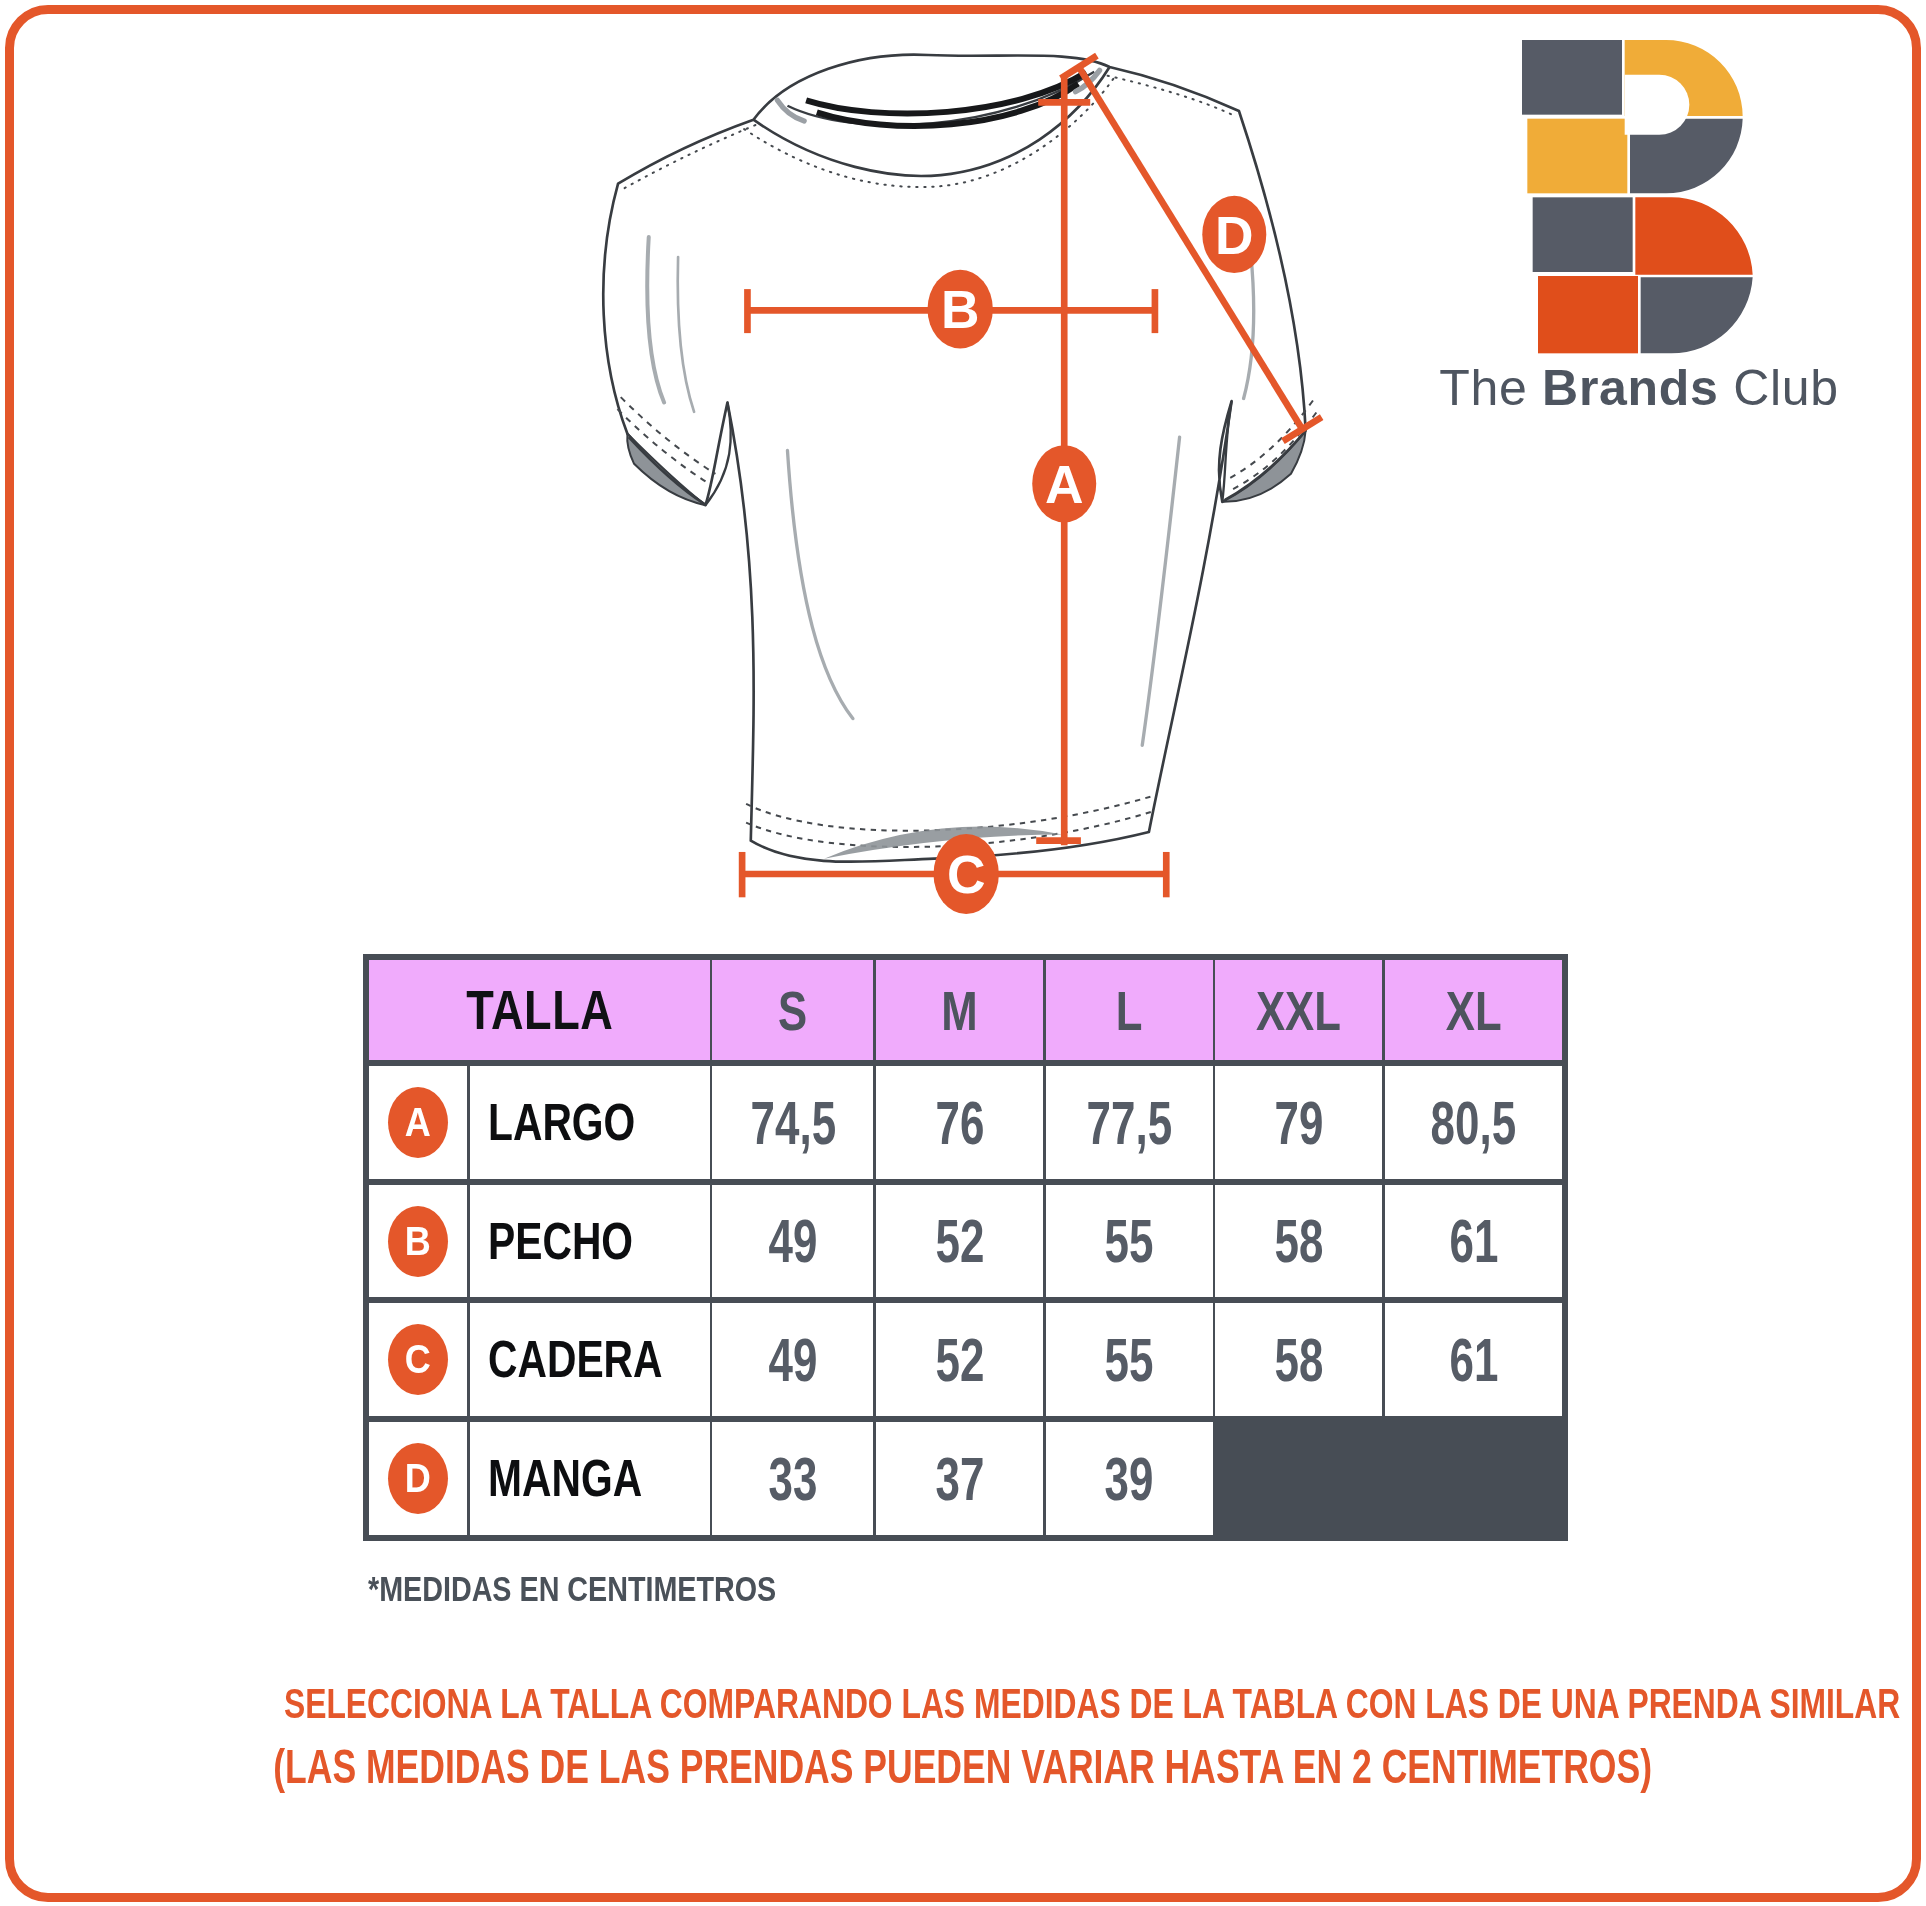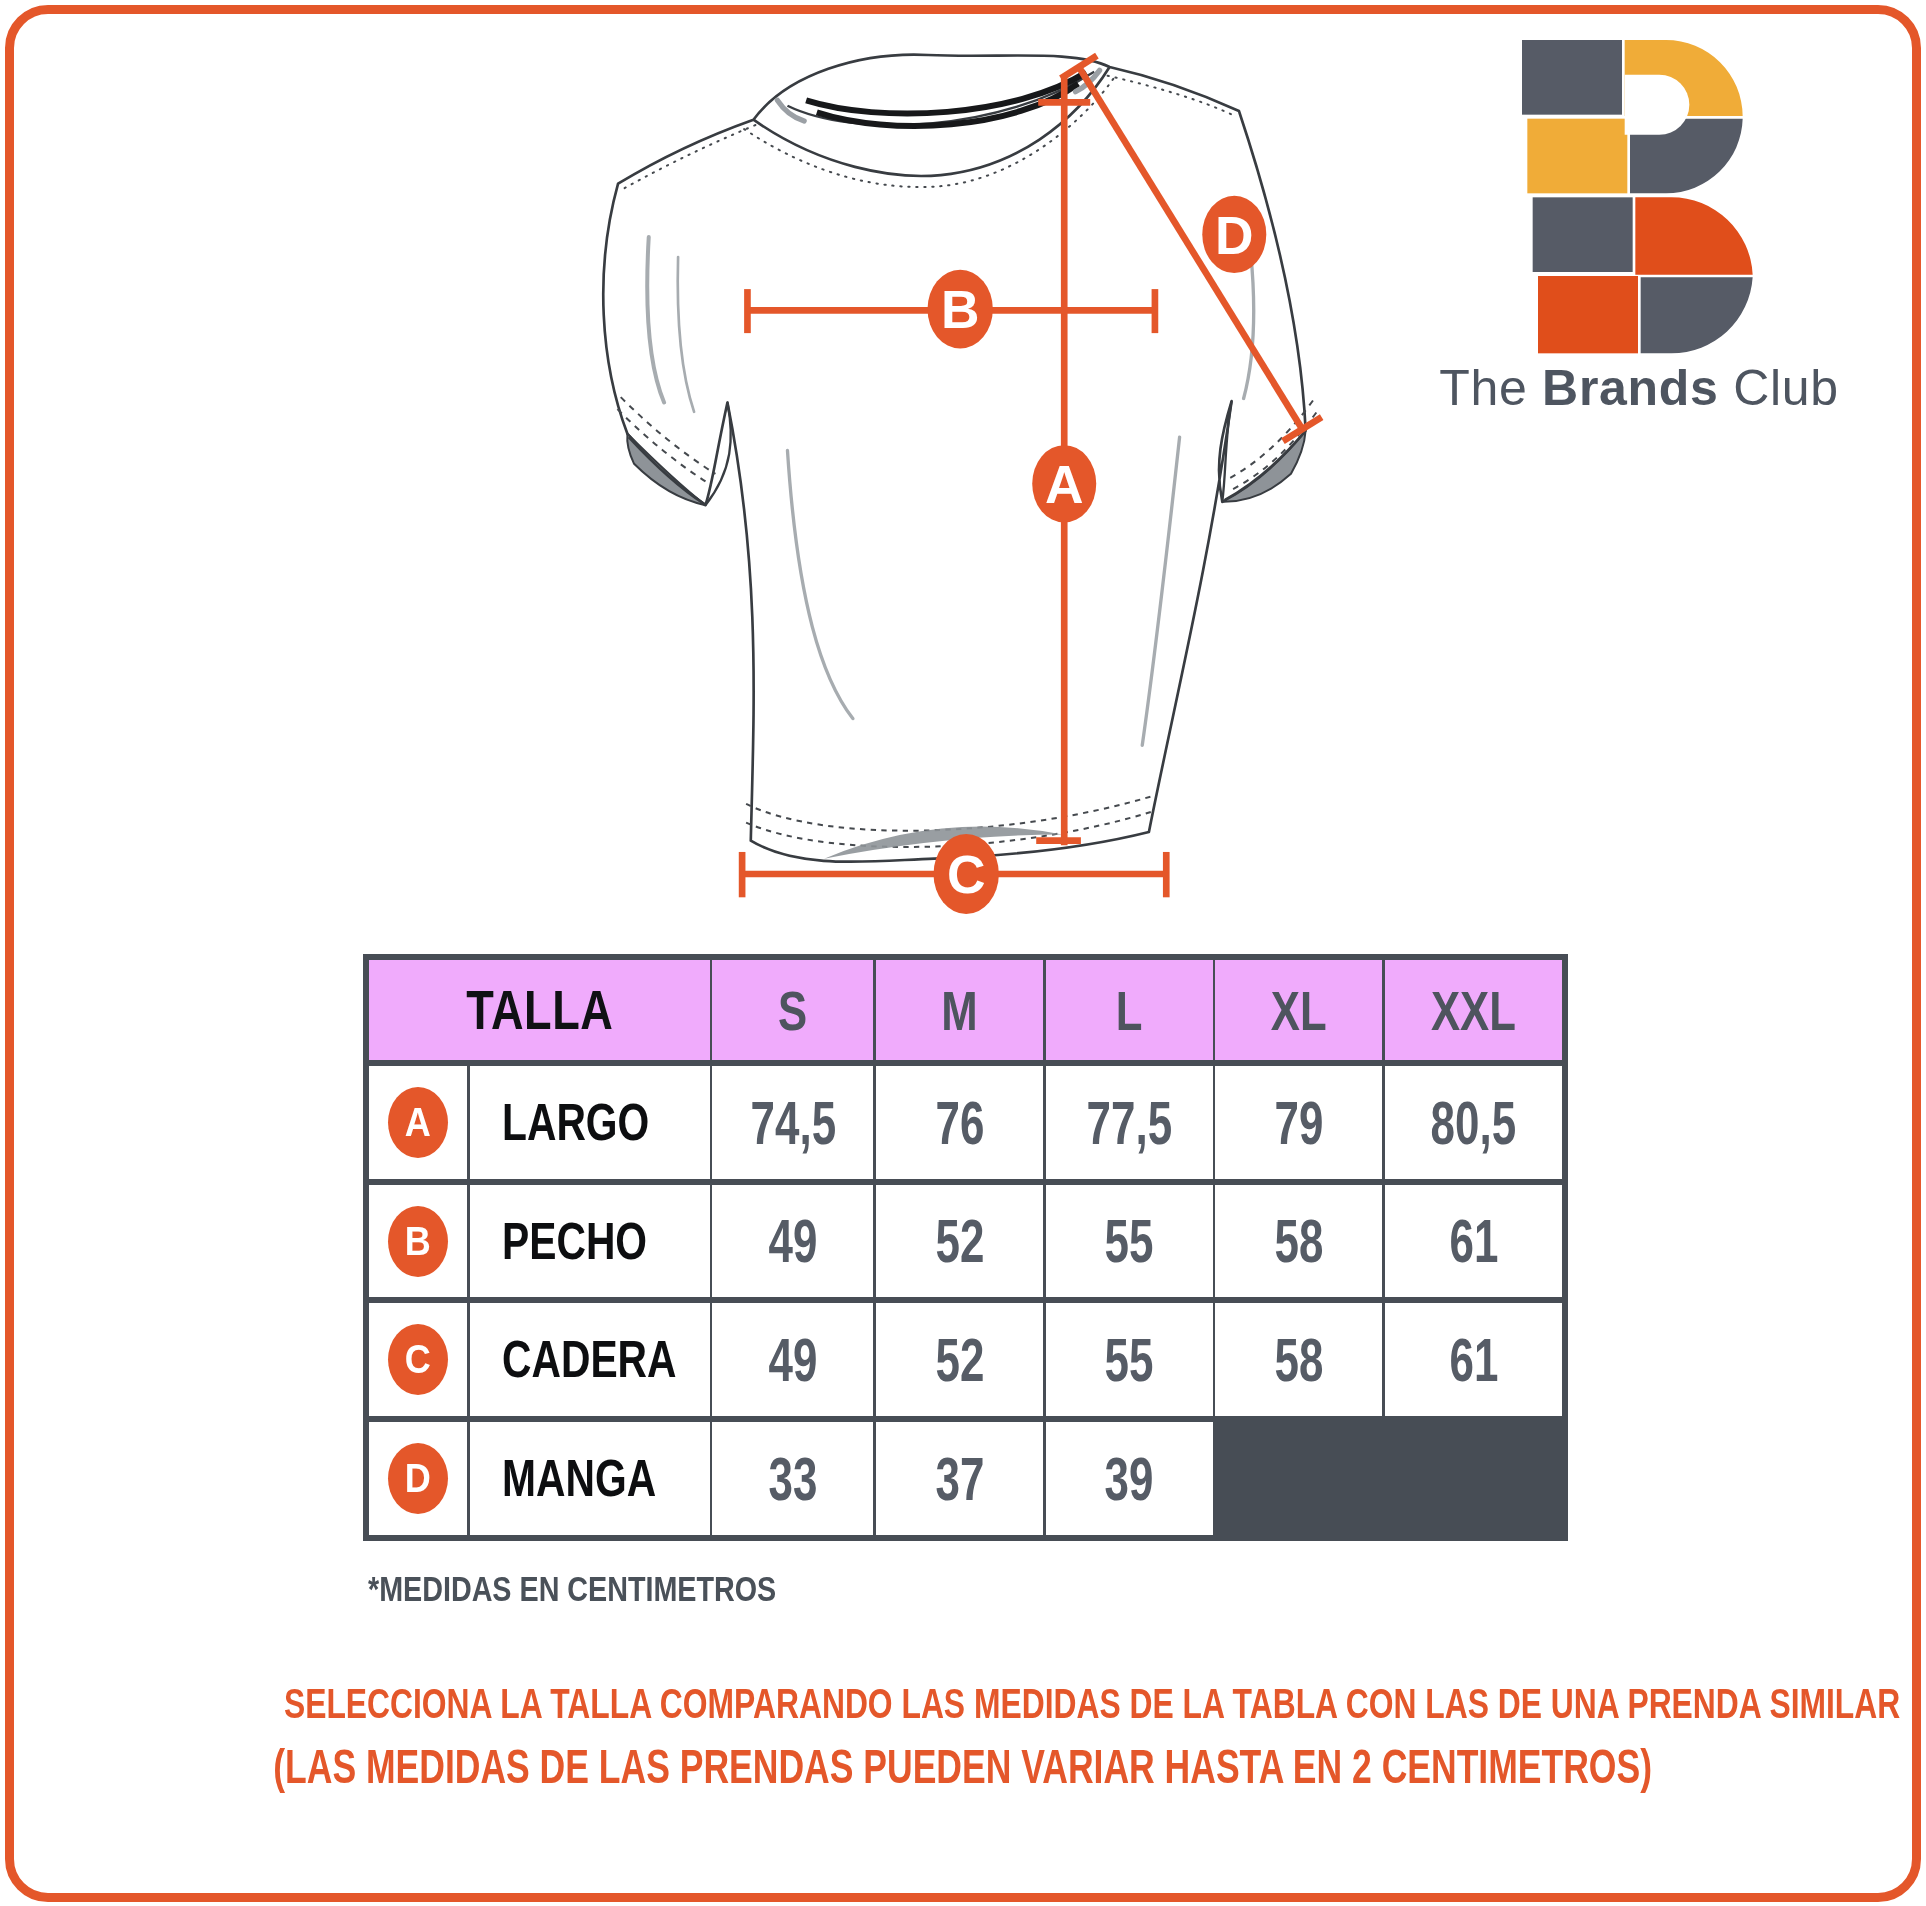--- a/index.html
+++ b/index.html
@@ -32,21 +32,21 @@
                 grid-template-rows:100px 113px 112px 113px 113px;
                 gap:6px 2.7px; background:#474D55; padding:6px;
                 border:0; }
   .cell { background:#fff; display:flex; align-items:center; justify-content:center; }
   .cell.head { background:#f0abfc; }
   .cell.head-talla { grid-column:1 / 3; }
   .talla-text { font-weight:700; font-size:55px; color:#101114;
                 display:inline-block; transform:scaleX(0.82); letter-spacing:0.7px; }
   .size-text  { font-weight:700; font-size:56px; color:#4E545E;
                 display:inline-block; transform:scaleX(0.78); }
-  .cell.rowlabel { justify-content:flex-start; padding-left:32px; }
+  .cell.rowlabel { justify-content:flex-start; padding-left:18px; }
   .label-text { font-weight:700; font-size:51px; color:#0D0E10;
                 display:inline-block; transform:scaleX(0.80); transform-origin:left center; }
   .val-text   { font-weight:700; font-size:61px; color:#565C66;
                 display:inline-block; transform:scaleX(0.72); }
   .badge { width:60px; height:71px; border-radius:50%; background:#E4572A;
            display:flex; align-items:center; justify-content:center; }
   .badge span { color:#fff; font-weight:700; font-size:41px; transform:scaleX(0.88); }
 
   
   .footnote { position:absolute; left:368px; top:1569px; color:#4A5159;
@@ -188,24 +188,24 @@
     <div class="cell head">
         <span class="size-text">S</span>
       </div>
     <div class="cell head">
         <span class="size-text">M</span>
       </div>
     <div class="cell head">
         <span class="size-text">L</span>
       </div>
     <div class="cell head">
+        <span class="size-text">XXL</span>
+      </div>
+    <div class="cell head">
         <span class="size-text">XL</span>
-      </div>
-    <div class="cell head">
-        <span class="size-text">XXL</span>
       </div>
 
     <div class="cell">
         <span class="badge">
           <span>A</span>
         </span>
       </div>
     <div class="cell rowlabel">
         <span class="label-text">LARGO</span>
       </div>

